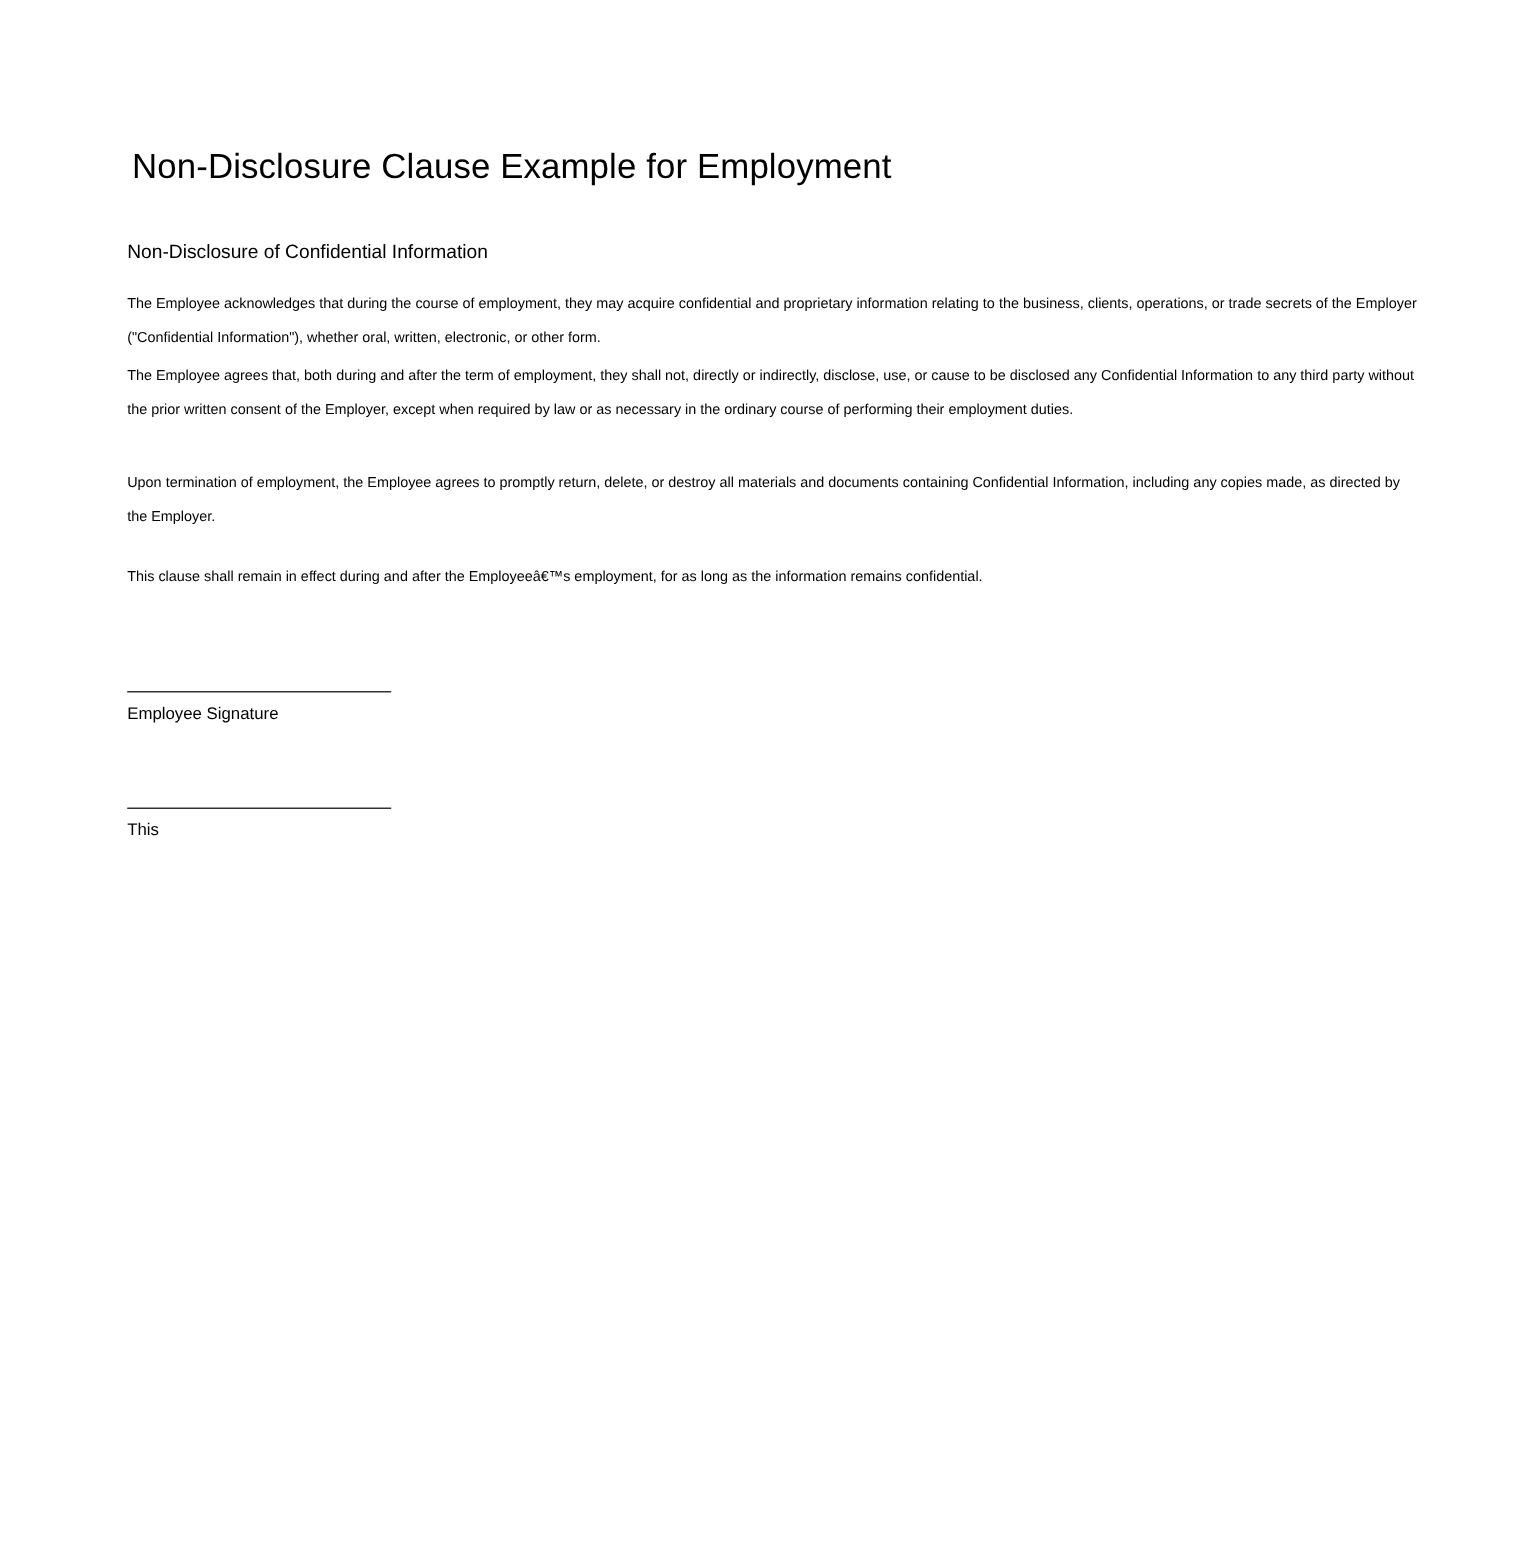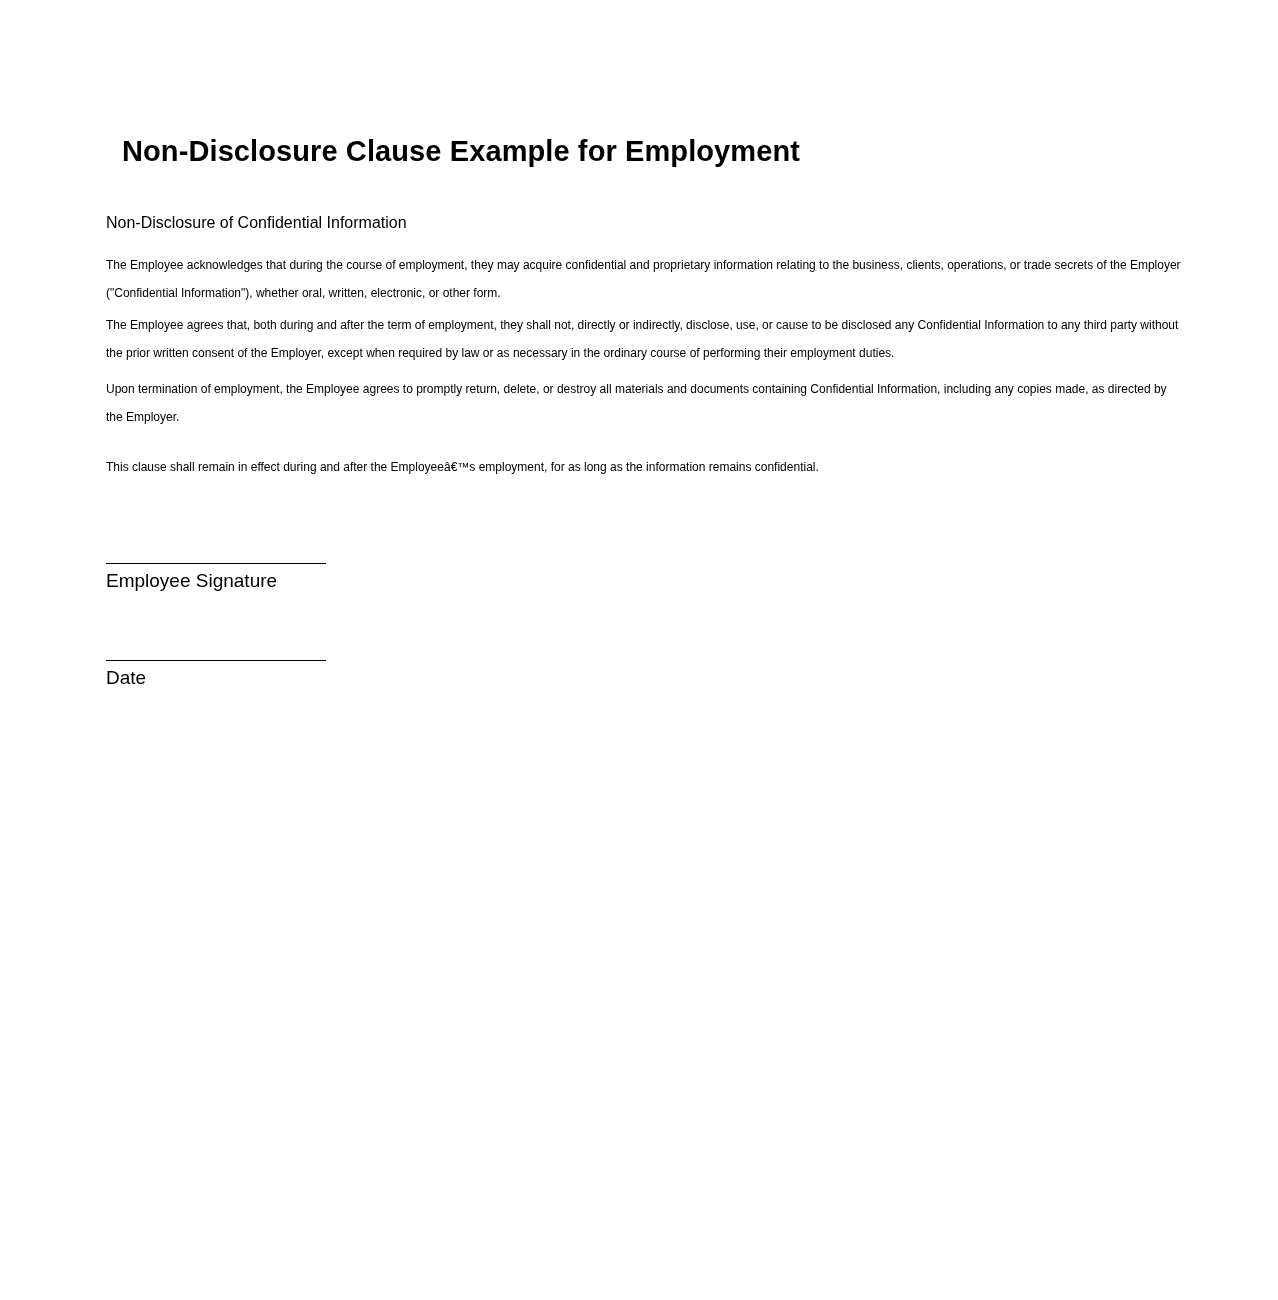--- a/index.html
+++ b/index.html
@@ -14,52 +14,52 @@
       font-family: "Liberation Sans", sans-serif;
       color: #000000;
     }
     .page {
       position: relative;
       padding: 0 0 0 106px;
       width: 1080px;
     }
     h1 {
       font-size: 29px;
-      font-weight: bold;
-      margin: 16px;
+      font-weight: normal;
+      margin: 4px;
       padding-top: 118px;
       line-height: 34px;
       letter-spacing: 0.1px;
     }
     h2 {
       font-size: 16px;
       font-weight: normal;
       margin: 0;
       margin-top: 42px;
       line-height: 26px;
     }
     p {
       font-size: 12px;
       line-height: 27.5px;
       margin: 0;
     }
     .p1 { margin-top: 16px; }
     .p2 { margin-top: 5px; }
-    .p3 { margin-top: 9px; }
+    .p3 { margin-top: 34px; }
     .p4 { margin-top: 23px; }
     .sig-block {
       margin-top: 81px;
     }
     .sig-line {
       width: 220px;
       height: 0;
       border-top: 1px solid #000000;
     }
     .sig-label {
-      font-size: 19px;
+      font-size: 14px;
       line-height: 18px;
       margin-top: 8px;
     }
     .date-block {
       margin-top: 70px;
     }
   </style>
 </head>
 <body>
 
@@ -72,15 +72,15 @@
   <p class="p3">Upon termination of employment, the Employee agrees to promptly return, delete, or destroy all materials and documents containing Confidential Information, including any copies made, as directed by the Employer.</p>
   <p class="p4">This clause shall remain in effect during and after the Employeeâ€™s employment, for as long as the information remains confidential.</p>
 
   <div class="sig-block">
     <div class="sig-line"></div>
     <div class="sig-label">Employee Signature</div>
   </div>
 
   <div class="date-block">
     <div class="sig-line"></div>
-    <div class="sig-label">Date</div>
+    <div class="sig-label">This</div>
   </div>
 </div>
 
 </body></html>

